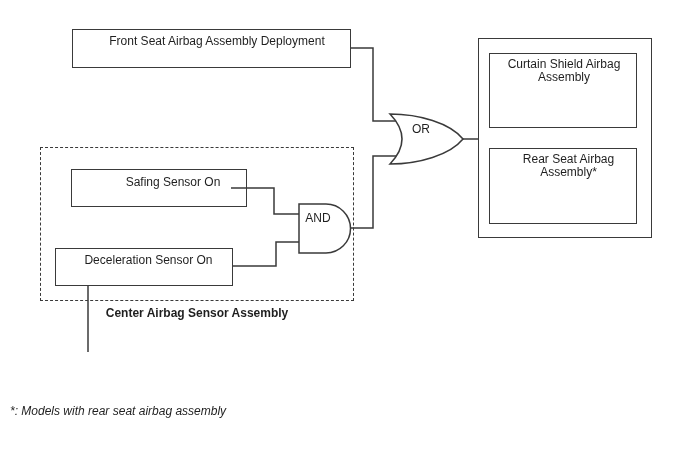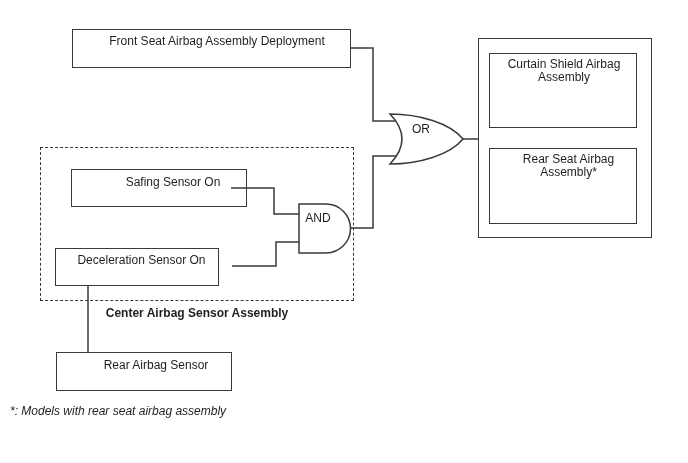--- a/index.html
+++ b/index.html
@@ -22,21 +22,21 @@
     box-sizing: border-box;
     border: 1.5px solid #3a3a3a;
     background: transparent;
     line-height: 13px;
     text-align: center;
   }
   .box .lbl { display: block; }
 
   #front-seat-box   { left: 72px;  top: 29px;  width: 279px; height: 39px; padding: 5px 4px 0 15px; }
   #safing-box       { left: 55px;  top: 169px; width: 176px; height: 38px; padding: 6px 4px 0 32px; margin-left: 16px; }
-  #deceleration-box { left: 55px;  top: 248px; width: 164px; height: 38px; padding: 5px 4px 0 13px; }
+  #deceleration-box { left: 55px;  top: 248px; width: 178px; height: 38px; padding: 5px 4px 0 13px; }
   #rear-sensor-box  { left: 56px;  top: 352px; width: 176px; height: 39px; padding: 6px 4px 0 28px; }
 
   #dashed-group {
     left: 40px; top: 147px; width: 314px; height: 154px;
     border-style: dashed;
   }
   #center-label {
     position: absolute;
     left: 40px; top: 306px; width: 314px;
     text-align: center;
@@ -113,23 +113,20 @@
   <div class="box" id="safing-box">
     <span class="lbl">Safing Sensor On</span>
   </div>
 
   <div class="box" id="deceleration-box">
     <span class="lbl">Deceleration Sensor On</span>
   </div>
 
   <div id="center-label">Center Airbag Sensor Assembly</div>
 
-  <div class="box" id="rear-sensor-box">
-    <span class="lbl">Rear Airbag Sensor</span>
-  </div>
 
   <div class="box" id="outer-right-box"></div>
 
   <div class="box" id="rear-seat-box">
     <span class="lbl">Rear Seat Airbag Assembly*</span>
   </div>
 
   <div class="box" id="curtain-box">
     <span class="lbl">Curtain Shield Airbag Assembly</span>
   </div>

